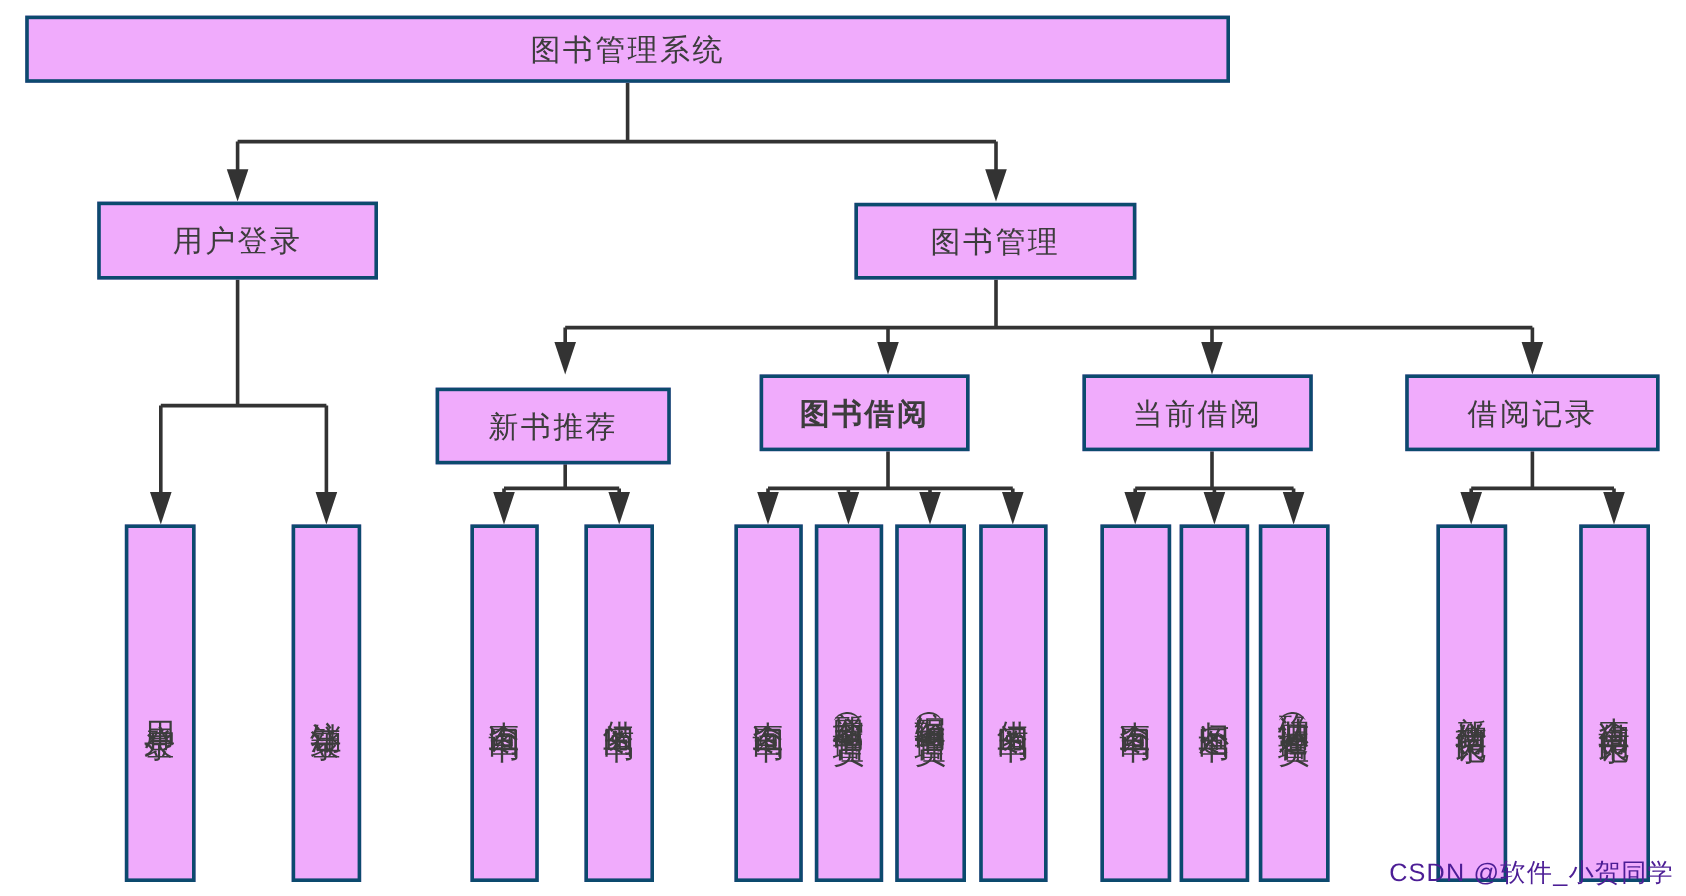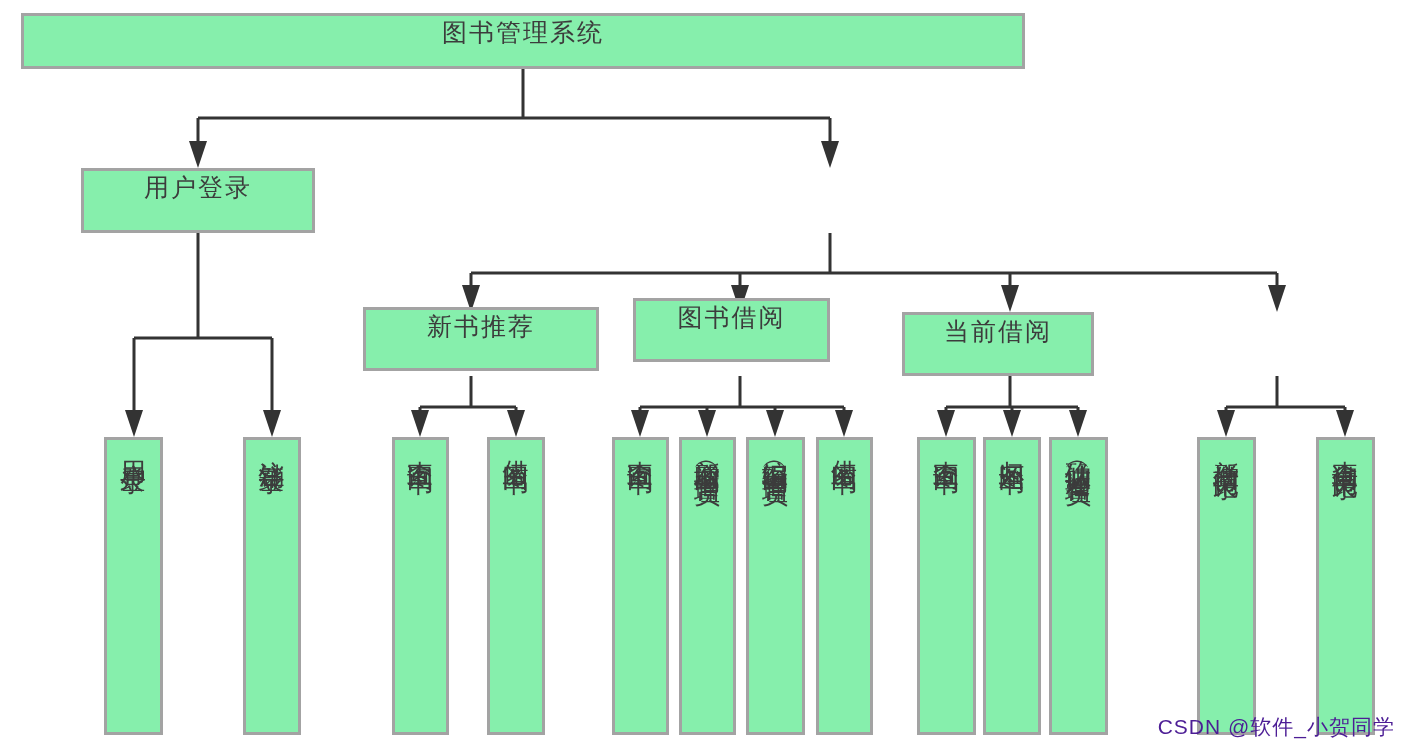--- a/index.html
+++ b/index.html
@@ -2,22 +2,22 @@
 <html><head>
 <meta charset="utf-8">
 <style>
   html,body { margin:0; padding:0; background:#ffffff; }
   .stage {
     position:relative; width:1405px; height:747px; background:#ffffff;
     font-family:"Liberation Sans", sans-serif; overflow:hidden;
   }
   svg.connectors { position:absolute; left:0; top:0; z-index:0; }
   .box {
-    position:absolute; box-sizing:border-box; background:#86efac;
-    border:3px solid #a3a3a3; display:flex; justify-content:center;
+    position:absolute; box-sizing:border-box; background:#f0abfc;
+    border:3px solid #0c4a6e; display:flex; align-items:center; justify-content:center;
     color:#3c3c3c; z-index:1;
   }
   .label-h { font-size:25px; letter-spacing:2px; white-space:nowrap; }
   .label-v {
     writing-mode:vertical-rl; text-orientation:mixed;
     font-size:26px; letter-spacing:3px; line-height:1; white-space:nowrap;
   }
   .watermark {
     position:absolute; right:10px; bottom:6px; z-index:2;
     font-size:21px; letter-spacing:1px; color:#4c1d95; white-space:nowrap;
@@ -61,29 +61,35 @@
     </g>
   </svg>
 
   <div class="box" style="left:21px; top:13px; width:1004px; height:56px;">
     <span class="label-h">图书管理系统</span>
   </div>
 
   <div class="box" style="left:81px; top:168px; width:234px; height:65px;">
     <span class="label-h">用户登录</span>
   </div>
+  <div class="box" style="left:712px; top:169px; width:235px; height:64px;">
+    <span class="label-h">图书管理</span>
+  </div>
 
-  <div class="box" style="left:363px; top:307px; width:236px; height:64px;">
+  <div class="box" style="left:363px; top:323px; width:196px; height:64px;">
     <span class="label-h">新书推荐</span>
   </div>
-  <div class="box" style="left:633px; top:298px; width:197px; height:64px;">
+  <div class="box" style="left:633px; top:312px; width:175px; height:64px;font-weight:bold;">
     <span class="label-h">图书借阅</span>
   </div>
   <div class="box" style="left:902px; top:312px; width:192px; height:64px;">
     <span class="label-h">当前借阅</span>
+  </div>
+  <div class="box" style="left:1171px; top:312px; width:212px; height:64px;">
+    <span class="label-h">借阅记录</span>
   </div>
 
   <div class="box" style="left:104px; top:437px; width:59px; height:298px;">
     <span class="label-v">用户登录</span>
   </div>
   <div class="box" style="left:243px; top:437px; width:58px; height:298px;">
     <span class="label-v">注销登录</span>
   </div>
 
   <div class="box" style="left:392px; top:437px; width:57px; height:298px;">

